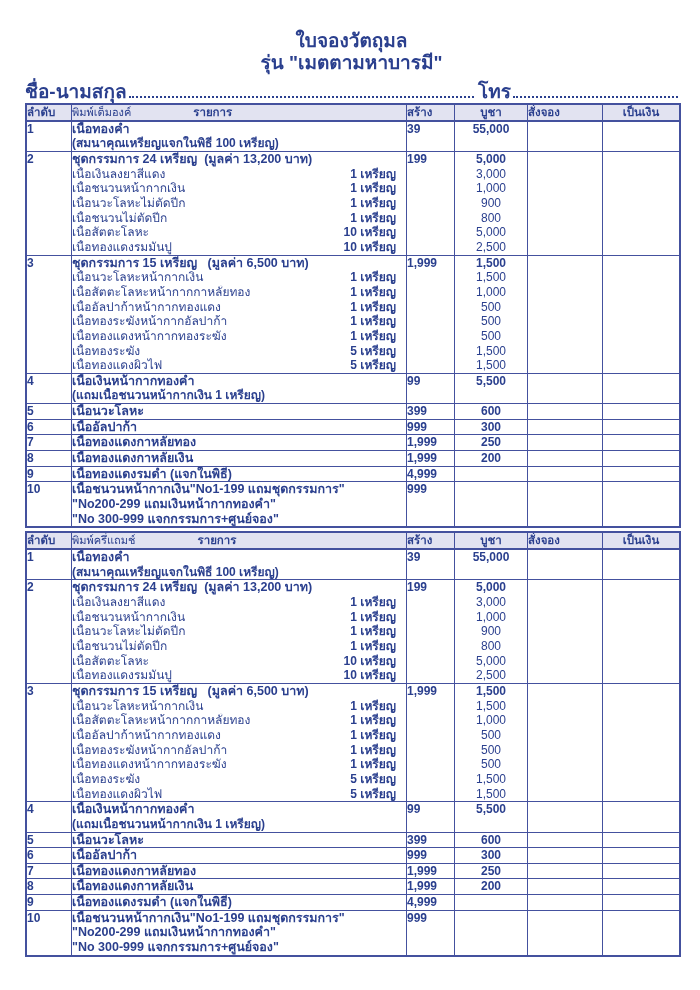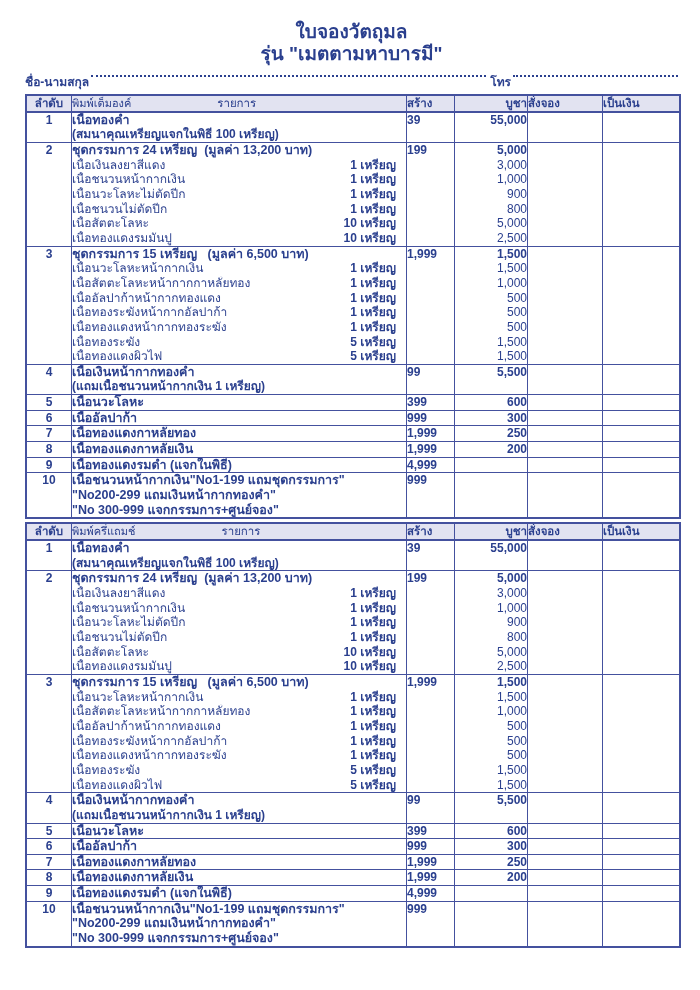--- a/index.html
+++ b/index.html
@@ -2,58 +2,58 @@
 <html><head>
 <meta charset="utf-8">
 <style>
   html,body{margin:0;padding:0;}
   body{
     width:700px;height:990px;background:#ffffff;
     font-family:"Liberation Sans","DejaVu Sans",sans-serif;
     color:var(--ink,#2a3f8e);
     overflow:hidden;
   }
-  .page{padding:21px 22px 0 25px;box-sizing:border-box;}
+  .page{padding:30px 22px 0 25px;box-sizing:border-box;}
   .title-block{text-align:center;}
   .t1{font-size:19px;font-weight:bold;line-height:22px;}
   .t2{font-size:26px;font-weight:bold;line-height:30px;}
   .t3{font-size:19px;font-weight:bold;line-height:22px;}
-  .fill-row{display:flex;font-size:12px;font-weight:bold;margin-top:9px;line-height:17px;}
+  .fill-row{display:flex;align-items:flex-end;font-size:19px;font-weight:bold;margin-top:9px;line-height:17px;}
   .dots{flex:1 1 auto;border-bottom:2px dotted var(--ink,#2a3f8e);margin:0 4px 2px 2px;height:1px;}
   .dots.short{flex:0 0 165px;margin-right:0;}
   table.otable{
     border-collapse:collapse;width:653px;table-layout:fixed;
     border:2px solid var(--bord,#44519e);margin-top:3px;
   }
   .otable td{
     border-left:1px solid var(--bord,#44519e);
     border-right:1px solid var(--bord,#44519e);
     padding:0;line-height:14.65px;font-size:12px;
     overflow:hidden;vertical-align:top;white-space:nowrap;
   }
   .otable thead td{
     background:var(--hbg,#e2e3f1);
     border-bottom:2px solid var(--bord,#44519e);
     font-size:11.5px;font-weight:bold;
   }
   .otable tbody.group{border-top:1px solid var(--bord,#44519e);}
-  .c-no{width:44px;text-align:center;margin-top:23px;}
+  .c-no{width:44px;text-align:left;margin-top:23px;}
   .c-item{width:334px;padding:0 5px;}
   .c-made{width:47px;text-align:left;}
-  .c-price{width:72px;text-align:right;}
+  .c-price{width:72px;text-align:center;}
   .c-order{width:74px;}
-  .c-amount{width:76px;}
+  .c-amount{width:76px;text-align:center;}
   .bold{font-weight:bold;font-size:12.5px;}
   .title{font-weight:bold;font-size:12.5px;white-space:pre;text-align:center;}
   .note{font-weight:bold;}
   .extra{font-weight:bold;font-size:12.5px;}
   .subline{display:flex;justify-content:space-between;gap:16px;}
   .sub-qty{padding-right:10px;font-weight:bold;}
   .variant{font-size:11px;font-weight:normal;}
-  .item-col-label{margin-left:86px;font-weight:normal;}
+  .item-col-label{margin-left:62px;font-weight:bold;}
 </style>
 </head>
 <body style="--ink: #2a3f8e; --bord: #44519e; --hbg: #e2e3f1;">
 
 <div class="page">
 
   <div class="title-block">
     <div class="t1">ใบจองวัตถุมล</div>
     <div class="t3">รุ่น "เมตตามหาบารมี"</div>
   </div>

